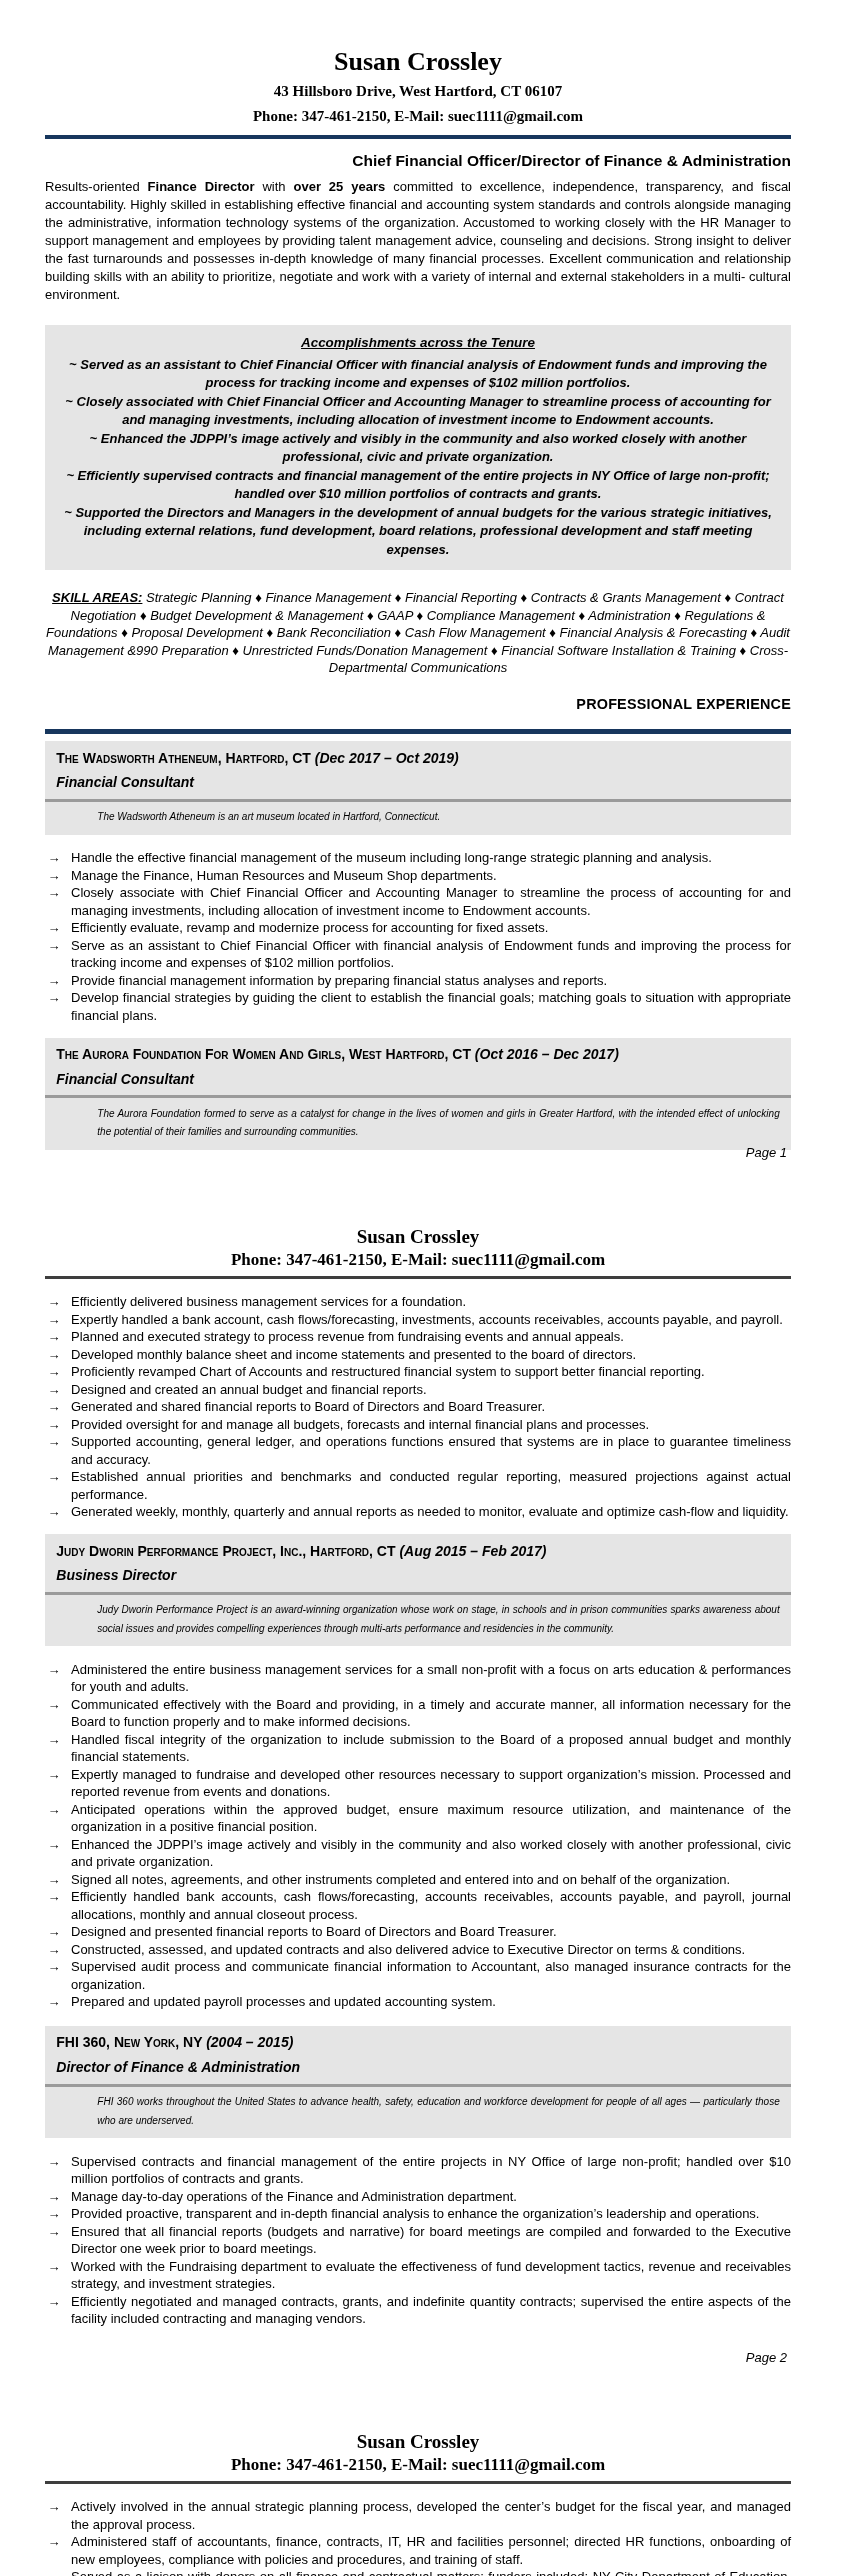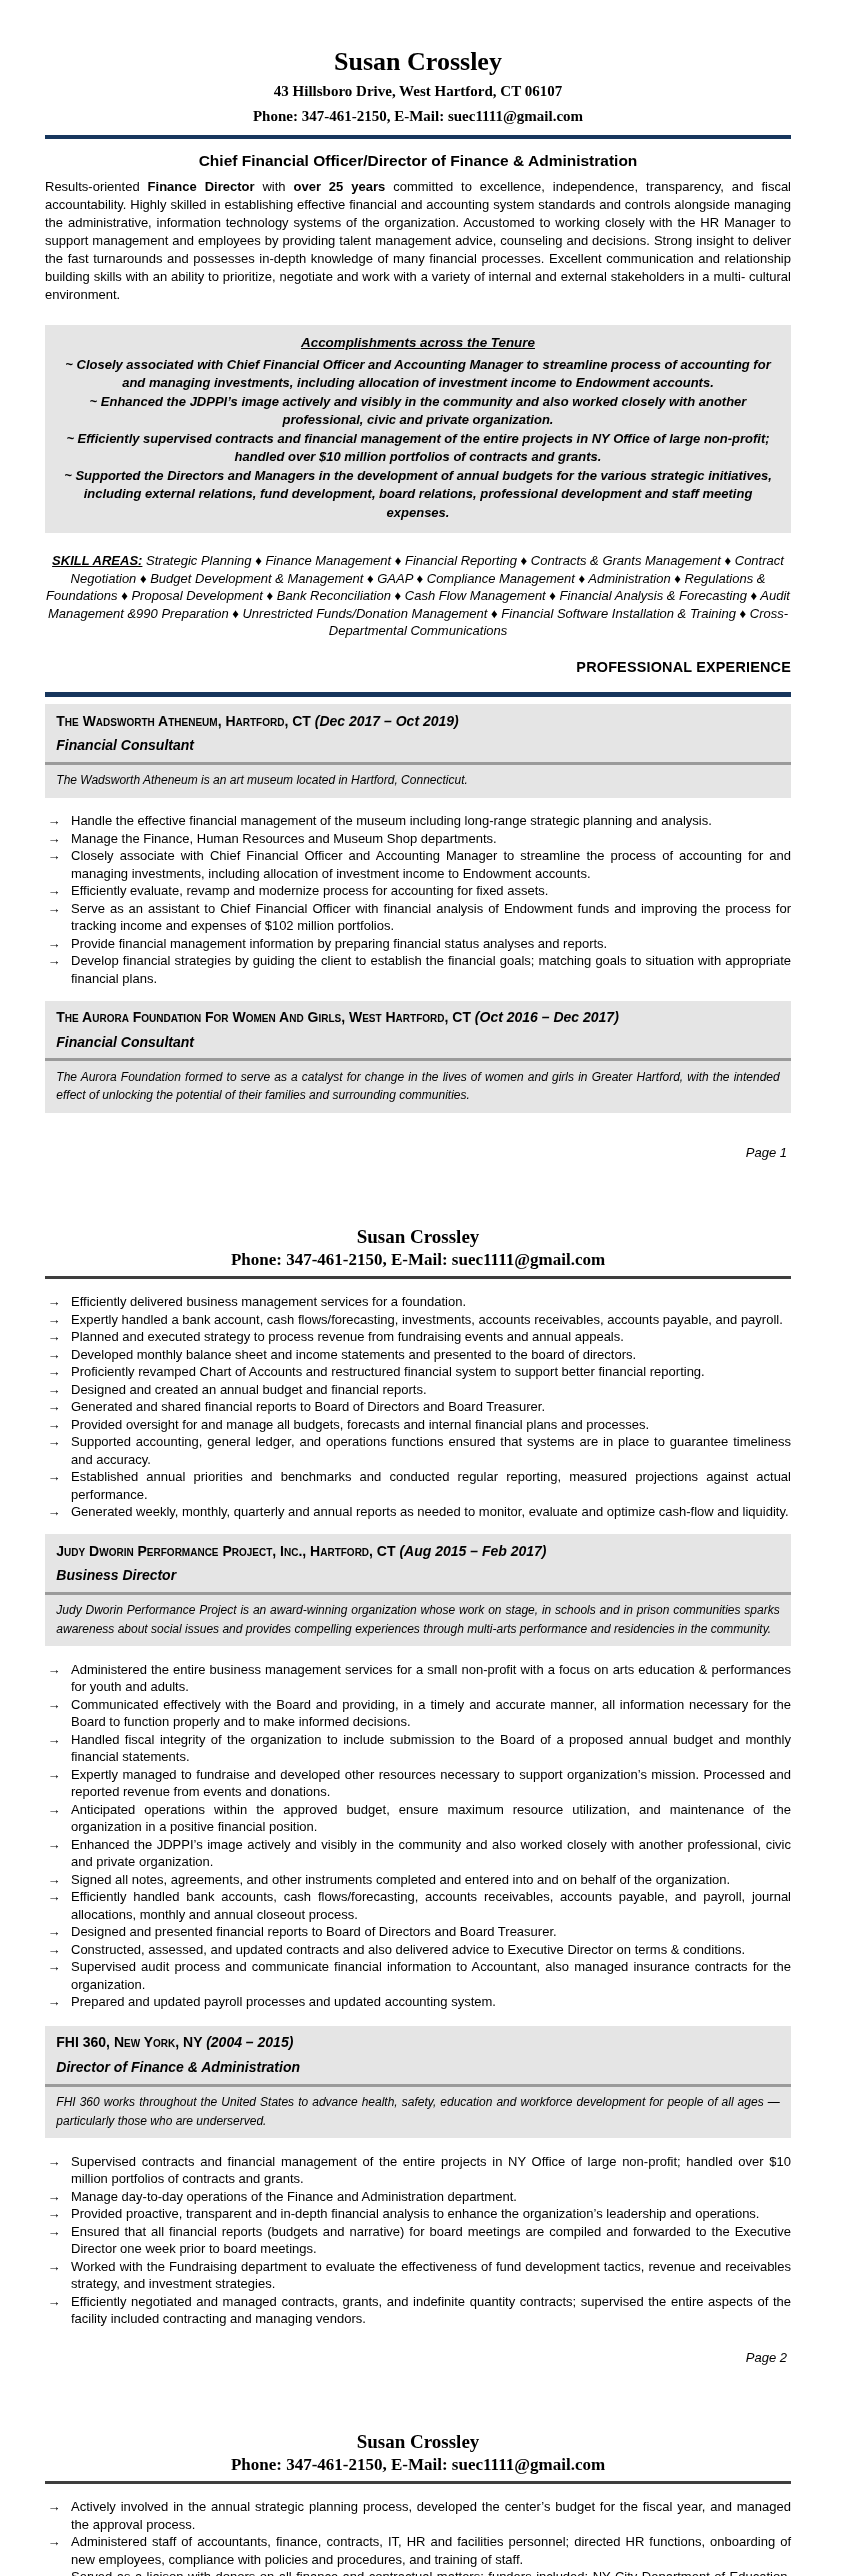--- a/index.html
+++ b/index.html
@@ -20,21 +20,21 @@
   
   .hdr { text-align:center; font-family:"Liberation Serif", serif; font-weight:bold; }
   .name-1 { font-size:26px; line-height:30px; padding-top:47px; }
   .addr   { font-size:15px; line-height:20.6px; margin-top:4.1px; }
   .name-23{ font-size:19px; line-height:23px; padding-top:19.6px; }
   .phone-23{ font-size:17px; line-height:20.6px; margin-top:2.1px; }
   .rule-navy { height:4.6px; background:#17365D; margin-top:8.2px; }
   .rule-dark { height:2.6px; background:#3E3E3E; margin-top:6.2px; }
   
   .role {
-    text-align:center; font-weight:bold; font-size:15.5px; line-height:18.5px; margin-top:12.4px;
+    text-align:right; font-weight:bold; font-size:15.5px; line-height:18.5px; margin-top:12.4px;
   }
   .summary {
     margin-top:8.2px; font-size:13px; line-height:18px; text-align:justify;
   }
   .b { font-weight:bold; }
   
   .accbox {
     background:#E5E5E5; margin-top:20.6px; padding:9.3px 13.4px 10.3px 13.4px;
     text-align:center; font-weight:bold; font-style:italic;
     font-size:13px; line-height:18.5px;
@@ -54,21 +54,21 @@
   }
   
   .jobbox { background:#E5E5E5; margin-top:7.7px; }
   .jobbox .pad { padding:8.2px 11.3px 7.2px 11.3px; }
   .jobbox .employer {
     font-weight:bold; font-size:14px; line-height:17.5px; font-variant:small-caps;
   }
   .jobbox .dates { font-variant:normal; font-style:italic; }
   .jobbox .position { font-weight:bold; font-style:italic; font-size:14px; line-height:17.5px; margin-top:7.2px; }
   .jobbox .divider { height:3.1px; background:#9A9A9A; }
-  .jobbox .desc { font-style:italic; font-size:12px; line-height:18.5px; padding:6.2px 11.3px 8.2px 11.3px; text-align:justify; }
+  .jobbox .desc { font-style:italic; font-size:10px; line-height:18.5px; padding:6.2px 11.3px 8.2px 11.3px; text-align:justify;margin-left:41px; }
   
   ul.bullets { list-style:none; margin-top:14.4px; }
   ul.bullets li {
     position:relative; padding-left:26px;
     font-size:13px; line-height:17.5px; text-align:justify;
   }
   ul.bullets li::before {
     content:"\2192";
     position:absolute; left:2.6px; top:0;
   }
@@ -92,20 +92,21 @@
   <div class="hdr addr">Phone: 347-461-2150, E-Mail: suec1111@gmail.com</div>
   <div class="rule-navy"></div>
 
   <div class="role">Chief Financial Officer/Director of Finance &amp; Administration</div>
 
   <p class="summary"><span>Results-oriented </span><span class="b">Finance Director</span><span> with </span><span class="b">over 25 years</span><span> committed to excellence, independence, transparency, and fiscal accountability. Highly skilled in establishing effective financial and accounting system standards and controls alongside managing the administrative, information technology systems of the organization. Accustomed to working closely with the HR Manager to support management and employees by providing talent management advice, counseling and decisions. Strong insight to deliver the fast turnarounds and possesses in-depth knowledge of many financial processes. Excellent communication and relationship building skills with an ability to prioritize, negotiate and work with a variety of internal and external stakeholders in a multi- cultural environment.</span></p>
 
   <div class="accbox">
     <span class="acctitle">Accomplishments across the Tenure</span>
     <div>
+        <p>~ Served as an assistant to Chief Financial Officer with financial analysis of Endowment funds and improving the process for tracking income and expenses of $102 million portfolios.</p>
         <p>~ Closely associated with Chief Financial Officer and Accounting Manager to streamline process of accounting for and managing investments, including allocation of investment income to Endowment accounts.</p>
         <p>~ Enhanced the JDPPI’s image actively and visibly in the community and also worked closely with another professional, civic and private organization.</p>
         <p>~ Efficiently supervised contracts and financial management of the entire projects in NY Office of large non-profit; handled over $10 million portfolios of contracts and grants.</p>
         <p>~ Supported the Directors and Managers in the development of annual budgets for the various strategic initiatives, including external relations, fund development, board relations, professional development and staff meeting expenses.</p>
       </div>
   </div>
 
   <p class="skills">
     <span class="lbl">SKILL AREAS:</span>
     <span>Strategic Planning ♦ Finance Management ♦ Financial Reporting ♦ Contracts &amp; Grants Management ♦ Contract Negotiation ♦ Budget Development &amp; Management ♦ GAAP ♦ Compliance Management ♦ Administration ♦ Regulations &amp; Foundations ♦ Proposal Development ♦ Bank Reconciliation ♦ Cash Flow Management ♦ Financial Analysis &amp; Forecasting ♦ Audit Management &amp;990 Preparation ♦ Unrestricted Funds/Donation Management ♦ Financial Software Installation &amp; Training ♦ Cross-Departmental Communications</span>

